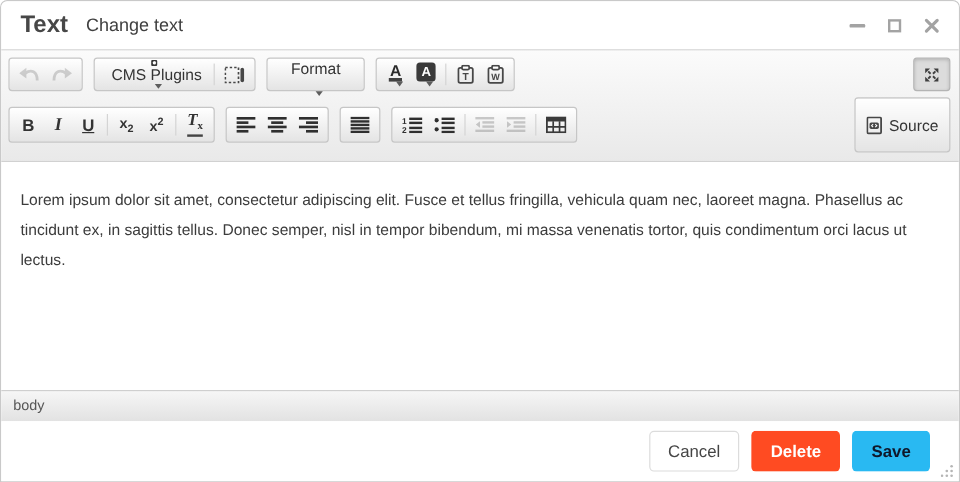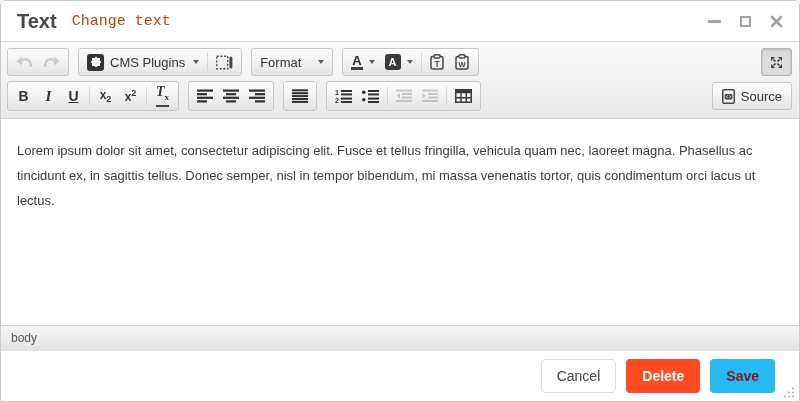--- a/index.html
+++ b/index.html
@@ -8,21 +8,21 @@
 
   .dialog{
     width:800px; height:402px; background:#fff;
     border:1px solid #c9c9c9; border-radius:6px 6px 0 0;
     display:flex; flex-direction:column; position:relative; overflow:hidden;
   }
 
   
   .titlebar{ height:40px; flex:0 0 auto; display:flex; align-items:center; padding:0 16px; background:#fff; }
   .title{ font-size:20px; font-weight:bold; color:#474747; }
-  .subtitle{ font-size:15px; color:#c2410c; margin-left:15px;font-family:Liberation Mono, monospace; }
+  .subtitle{ font-size:15px; color:#404040; margin-left:15px; }
   .win-controls{ margin-left:auto; display:flex; align-items:center; gap:17px; }
   .win-btn{ display:flex; align-items:center; justify-content:center; width:14px; height:14px; cursor:pointer; }
   .glyph-min{ width:13px; height:3px; background:#a3a3a3; border-radius:1px; }
   .glyph-max{ width:11px; height:11px; border:2px solid #a3a3a3; }
 
   
   .toolbar{
     flex:0 0 auto; padding:6px 6px 7px 6px;
     background:linear-gradient(180deg,#fbfbfb,#e9e9e9);
     border-top:1px solid #d6d6d6; border-bottom:1px solid #d1d1d1;
@@ -31,21 +31,21 @@
   .tb-row + .tb-row{ margin-top:5px; }
   .tb-group{
     display:inline-flex; align-items:center; height:28px; padding:0 3px;
     background:linear-gradient(#ffffff,#e4e4e4);
     border:1px solid #c6c6c6; border-radius:3px; margin-right:9px;
   }
   .tb-row2 .tb-group{ height:30px; }
   .tb-btn{
     display:inline-flex; align-items:center; justify-content:center;
     min-width:25px; height:24px; padding:0 5px; cursor:pointer;
-    color:#333; font-size:14px; border-radius:2px;
+    color:#333; font-size:14px; border-radius:2px;flex-direction:column;
   }
   .tb-btn.disabled{ opacity:.45; cursor:default; }
   .tb-sep{ width:1px; height:18px; background:#d4d4d4; margin:0 3px; }
   .caret{ width:0; height:0; border-left:3.5px solid transparent; border-right:3.5px solid transparent;
           border-top:4px solid #5d5d5d; margin-left:6px; }
   .combo{ justify-content:space-between; width:74px; font-size:13px; color:#343434;gap:11px; }
   .combo-label{ text-align:left; }
   .cms-label{ font-size:13px; color:#343434; margin:0 2px 0 6px; }
 
   .glyph-bold{ font-weight:bold; font-size:14px; }
@@ -61,21 +61,21 @@
   .bgA{ width:16px; height:16px; background:#3a3a3a; border-radius:3px; color:#fff; font-weight:bold;
         font-size:11px; display:flex; align-items:center; justify-content:center; }
 
   .spacer{ flex:1; }
   .maximize-btn{
     width:31px; height:28px; display:flex; align-items:center; justify-content:center;
     background:#dcdcdc; border:1px solid #b4b4b4; border-radius:3px;
     box-shadow:inset 0 1px 3px rgba(0,0,0,.18); cursor:pointer; margin-right:1px;
   }
   .source-btn{
-    display:inline-flex; align-items:center; gap:6px; height:28px; padding:2px 9px;
+    display:inline-flex; align-items:center; gap:6px; height:46px; padding:2px 9px;
     background:linear-gradient(#ffffff,#e4e4e4); border:1px solid #c6c6c6; border-radius:3px;
     font-size:13px; color:#343434; cursor:pointer; margin-right:1px;
   }
 
   
   .editor{ flex:1 1 auto; background:#fff; padding:19px 16px; overflow:hidden; cursor:text; }
   .editor p{ margin:0; font-size:13px; line-height:25px; color:#3c3c3c; }
 
   
   .statusbar{
@@ -85,21 +85,21 @@
   }
   .path-item{ cursor:pointer; }
 
   
   .footer{ flex:0 0 auto; height:50px; background:#fff; display:flex; align-items:center;
            justify-content:flex-end; gap:10px; padding-right:24px; position:relative; }
   .btn{ height:30px; border-radius:4px; padding:16px 15px; font-size:14px; display:flex;
         align-items:center; cursor:pointer; border:1px solid transparent; }
   .btn-cancel{ background:#fff; border-color:#dcdcdc; color:#454545; }
   .btn-delete{ background:#ff4b22; color:#fff; font-weight:600; }
-  .btn-save{ background:#29b9f2; color:#7f1d1d; font-weight:600; }
+  .btn-save{ background:#29b9f2; color:#0f172a; font-weight:600; }
   .resize-grip{ position:absolute; right:4px; bottom:3px; cursor:nwse-resize; }
 
   svg{ display:block; }
 </style>
 </head>
 <body>
 
 <div class="dialog">
 
   <div class="titlebar">

